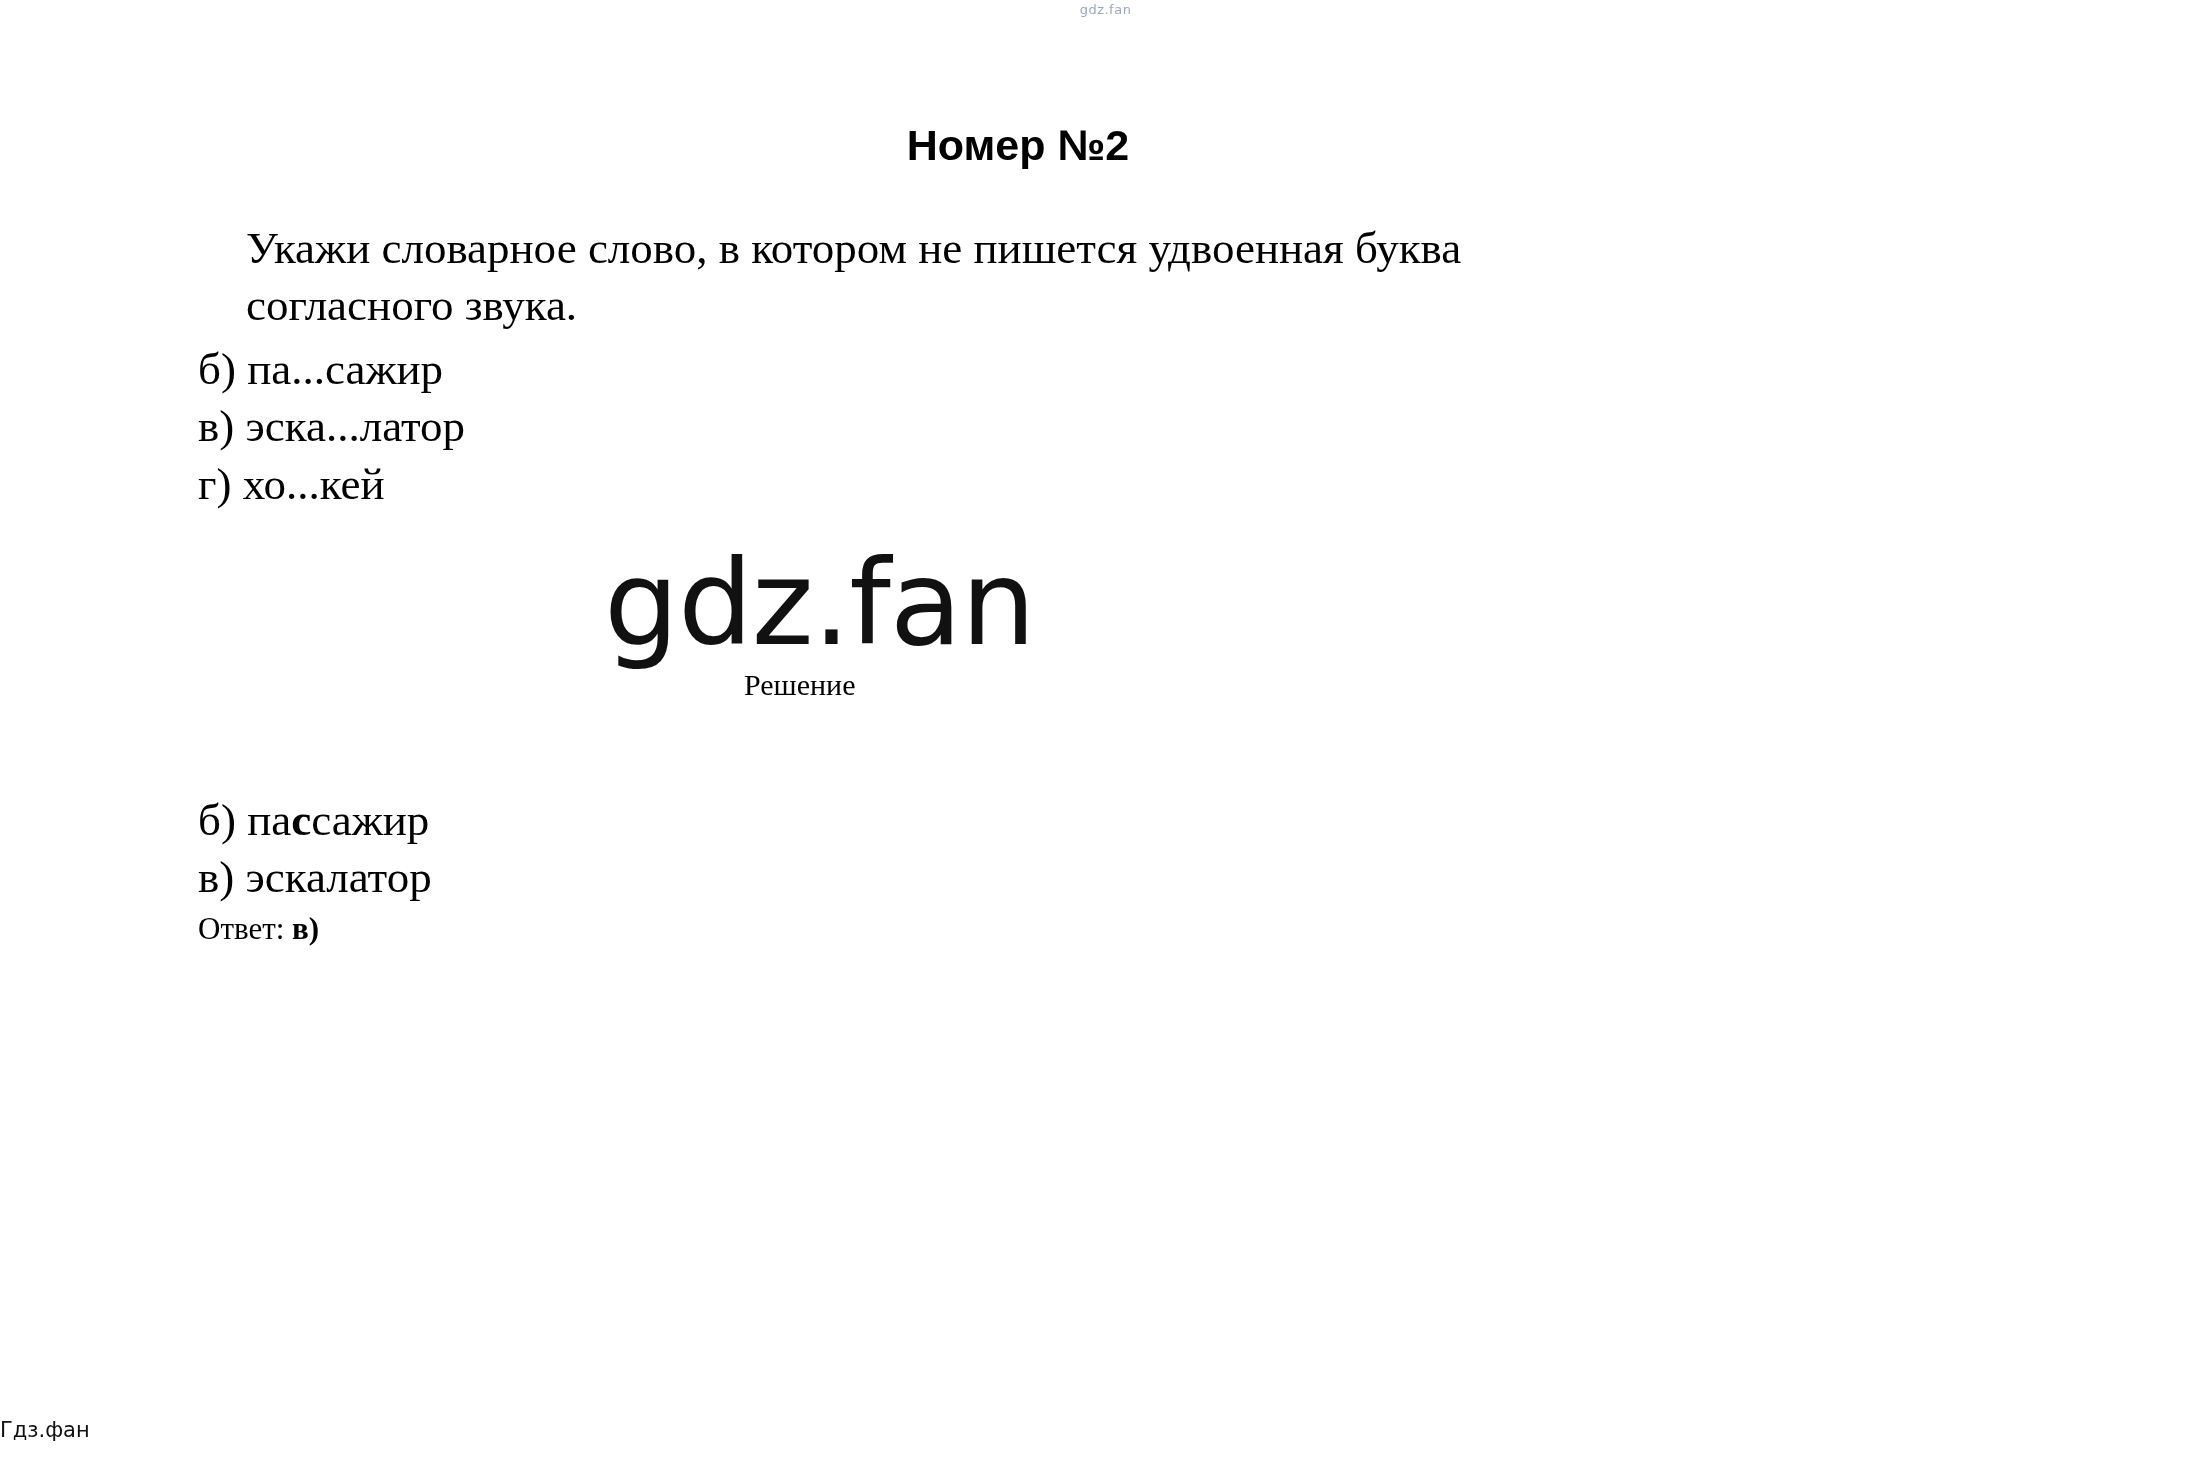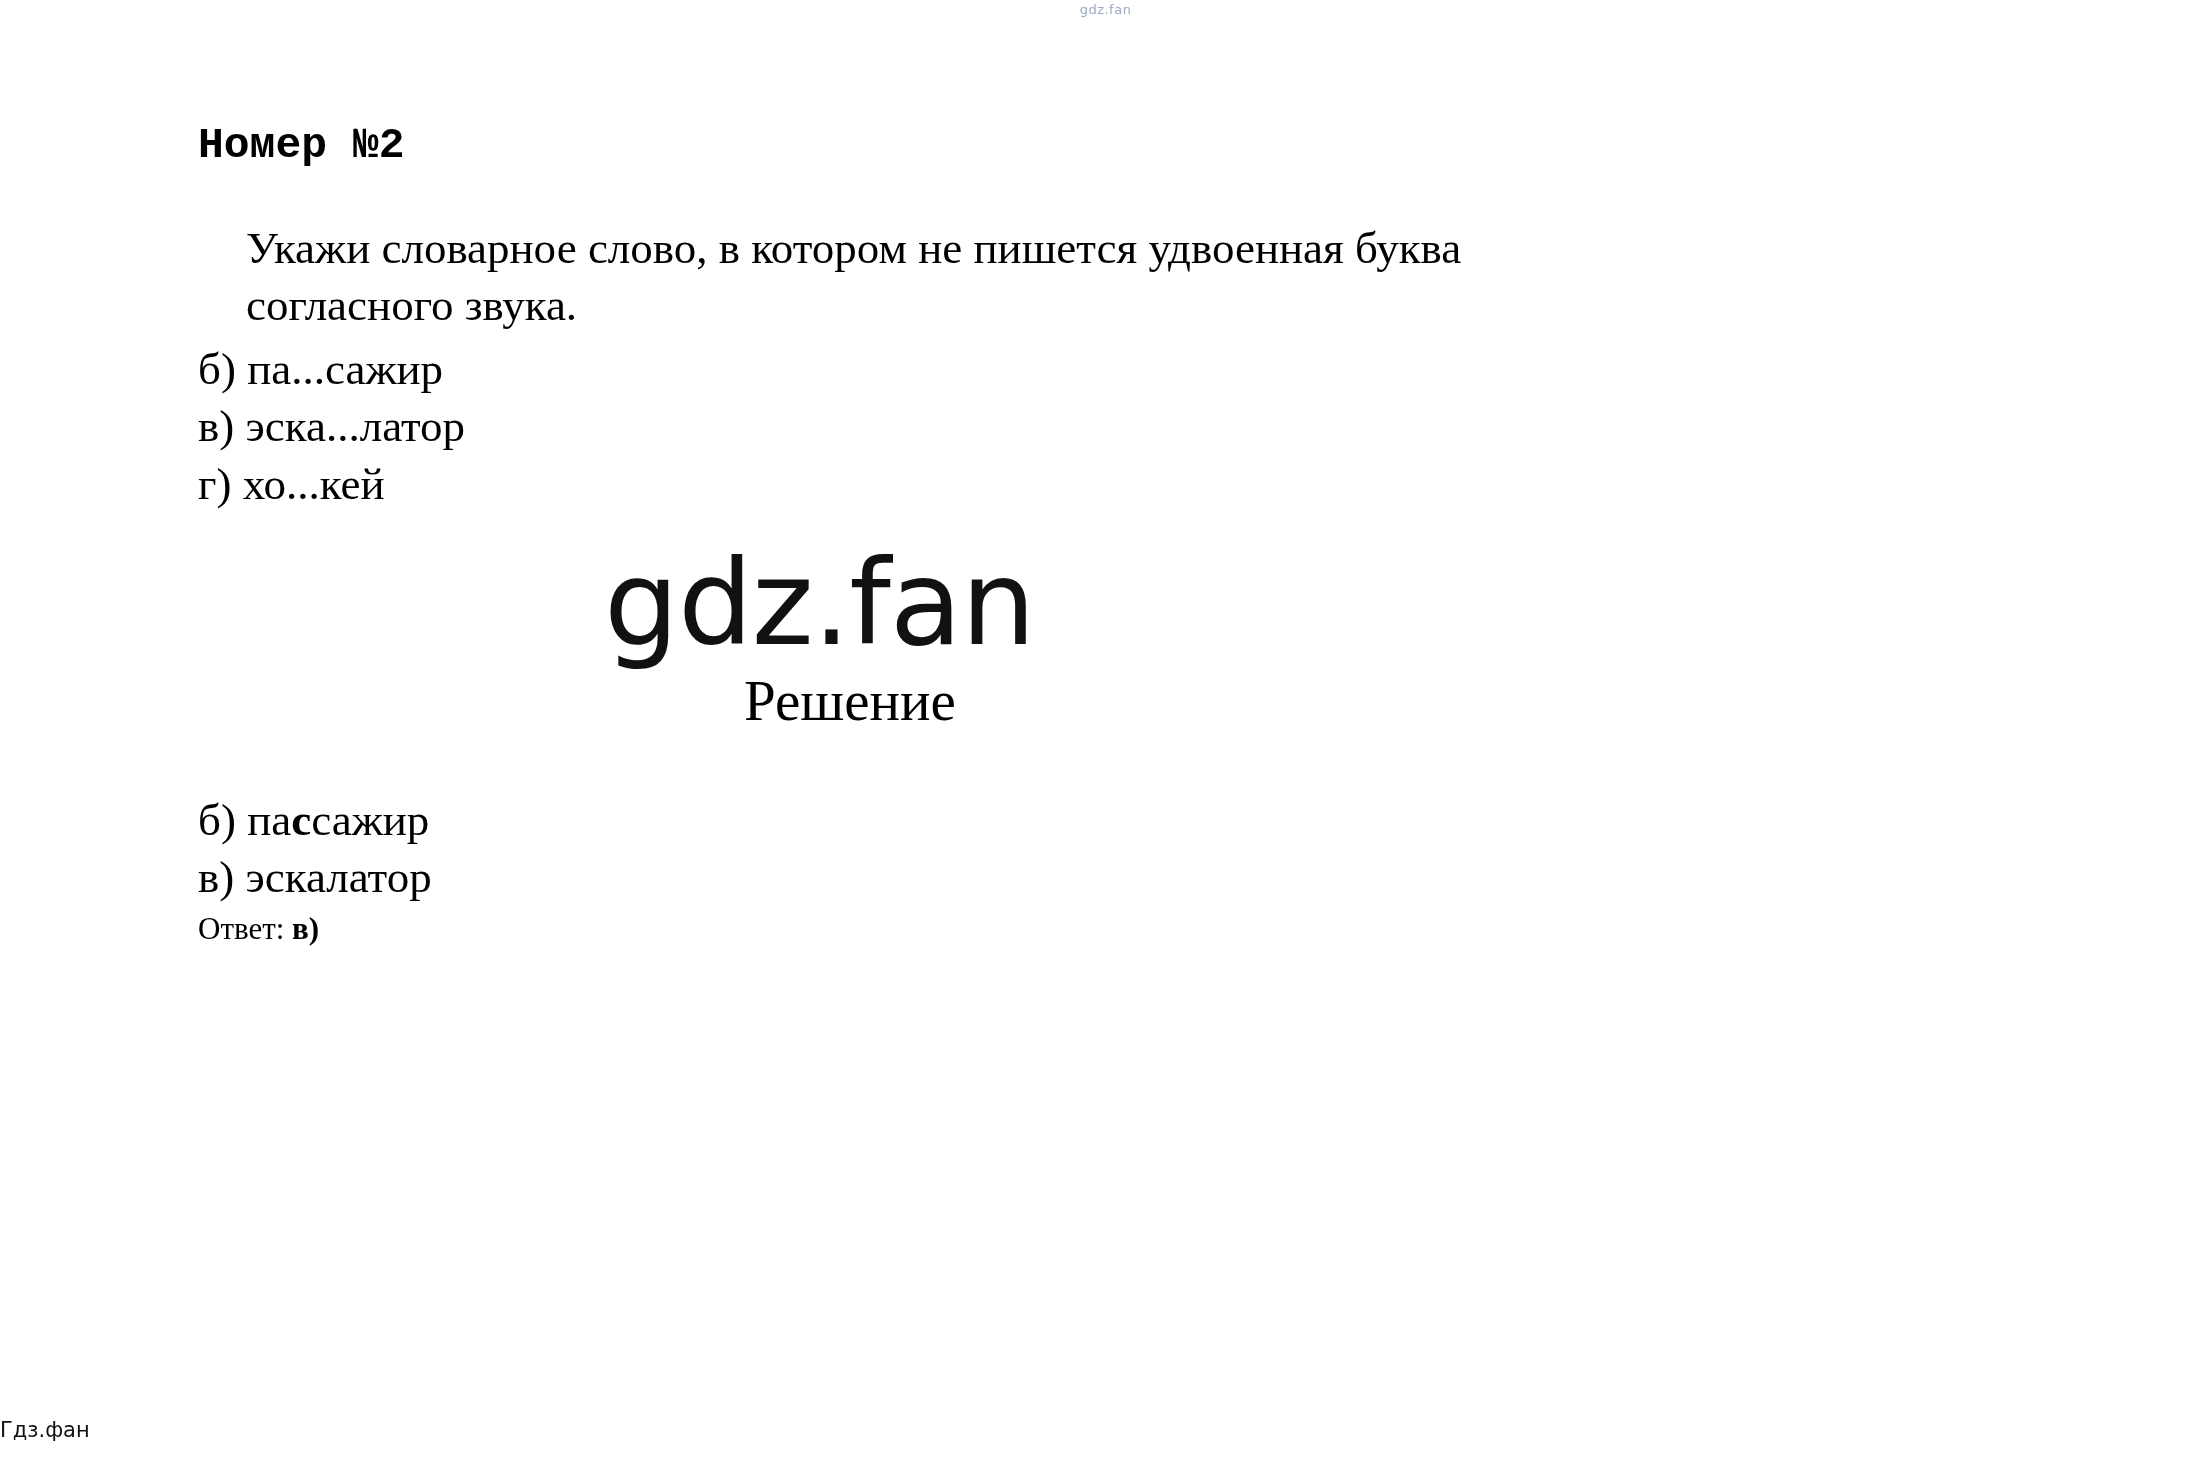--- a/index.html
+++ b/index.html
@@ -36,22 +36,22 @@
 
   
   .content {
     position: absolute;
     left: 198px;
     top: 120px;
     width: 1820px;
   }
 
   .doc-title {
-    text-align: left;
-    font-family: Liberation Mono, monospace;
+    text-align: center;
+    font-family: Liberation Sans, sans-serif;
     font-weight: bold;
     font-size: 43px;
     line-height: 1.2;
     margin: 0 0 48px 0;
     
     padding-right: 180px;
   }
 
   .task-text {
     font-size: 45px;
@@ -90,21 +90,21 @@
     color: #111111;
     letter-spacing: -1px;
     user-select: none;
   }
 
   .solution-label {
     position: absolute;
     left: 546px;
     top: 100px;
     font-family: "Liberation Serif", serif;
-    font-size: 57px;
+    font-size: 30px;
   }
 
   .answers {
     margin-top: 44px;
   }
 
   .answer-line {
     font-size: 45px;
     line-height: 1.28;
     white-space: nowrap;

